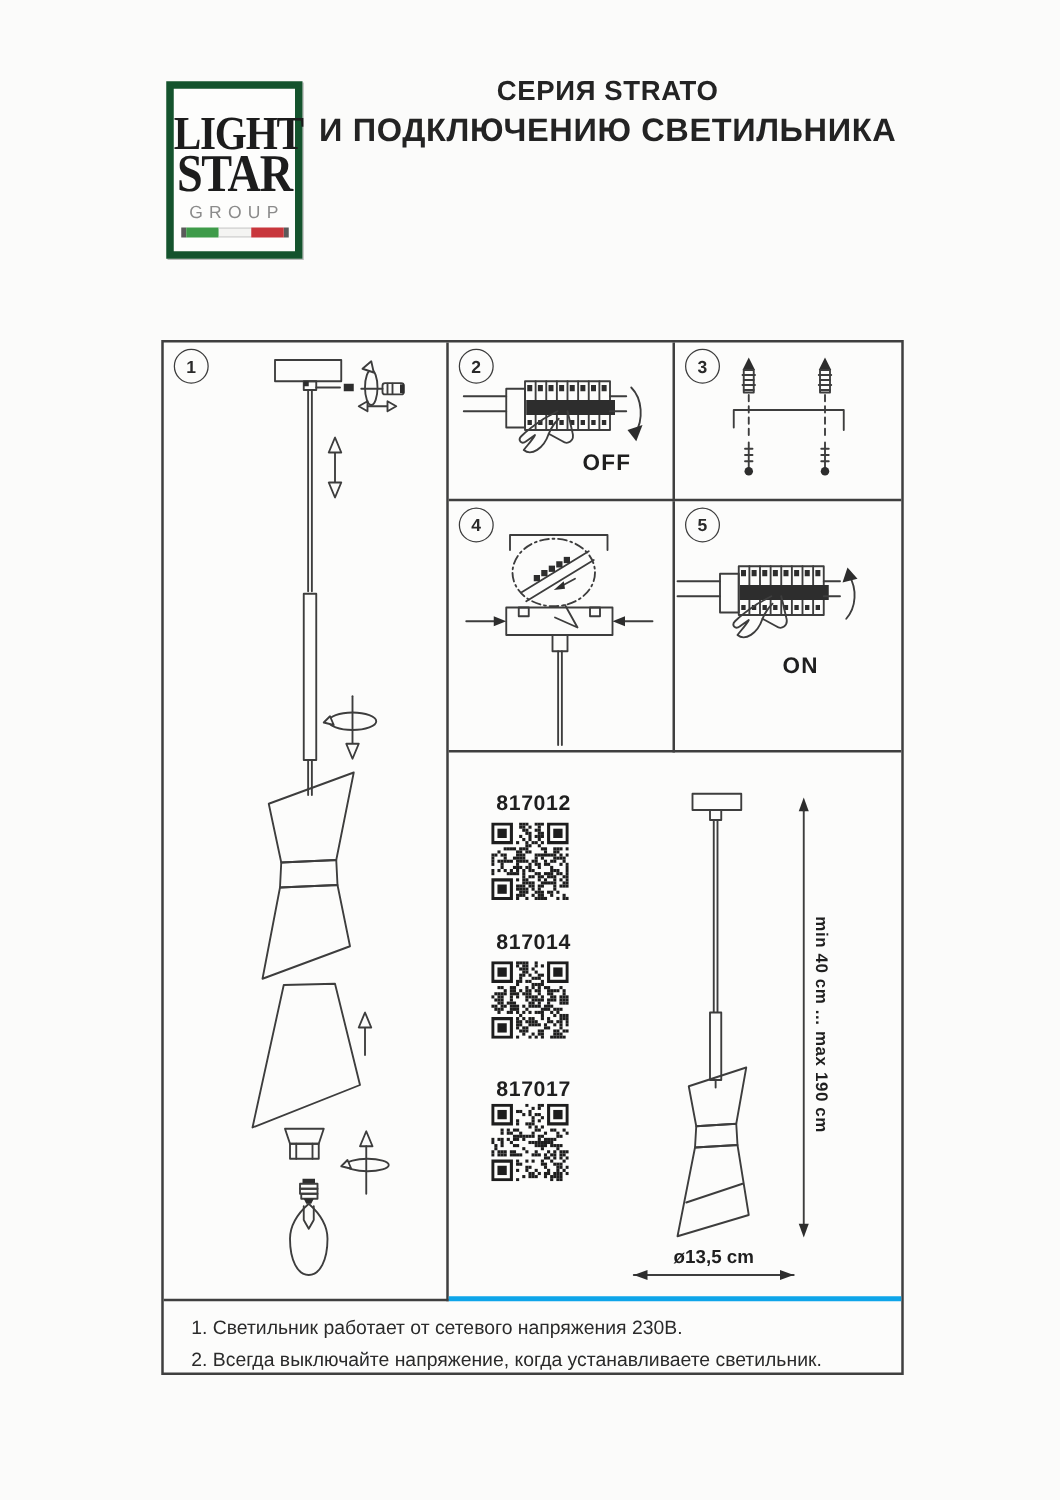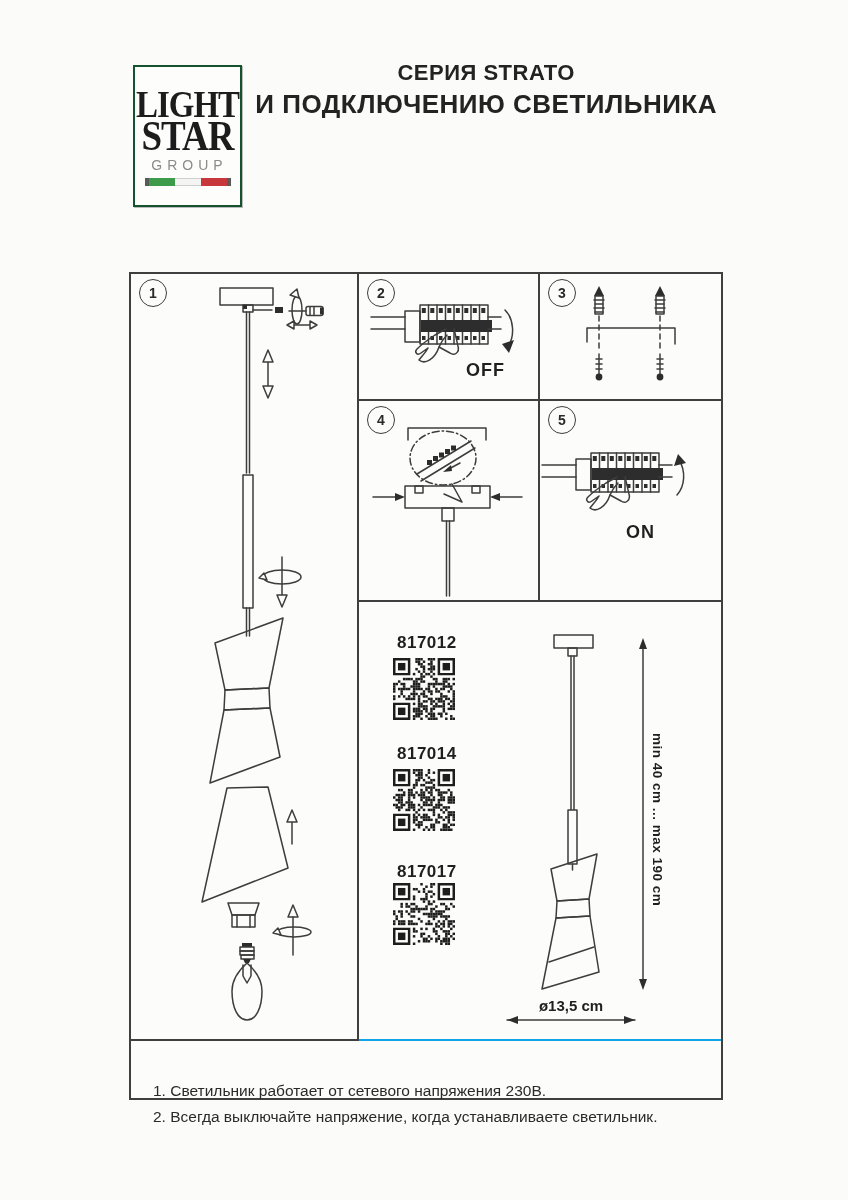--- a/index.html
+++ b/index.html
@@ -1,41 +1,41 @@
 <!DOCTYPE html>
 <html><head>
 <meta charset="utf-8">
 <style>
   html,body{margin:0;padding:0;}
   body{width:848px;height:1200px;background:#fbfbfa;font-family:"Liberation Sans",sans-serif;color:#262626;position:relative;overflow:hidden;}
   .abs{position:absolute;}
   
-  .logo-box{left:133px;top:65px;width:109px;height:142px;border:2px solid #14532d;background:#fdfdfc;box-sizing:border-box;text-align:center;box-shadow:1px 1px 0 #bbb;}
+  .logo-box{left:133px;top:65px;width:109px;height:142px;border:6px solid #14532d;background:#fdfdfc;box-sizing:border-box;text-align:center;box-shadow:1px 1px 0 #bbb;}
   .logo-light{font-family:"Liberation Serif",serif;font-weight:bold;font-size:33px;letter-spacing:-1px;line-height:30px;margin-top:22px;color:#1c1c1c;transform:scaleY(1.15);}
   .logo-star{font-family:"Liberation Serif",serif;font-weight:bold;font-size:37px;letter-spacing:-1px;line-height:34px;color:#1c1c1c;transform:scaleY(1.15);}
   .logo-group{font-size:14px;letter-spacing:5px;color:#8b8b8b;margin-top:4px;margin-left:4px;}
   .logo-flag{width:86px;height:8px;margin:5px auto 0;display:flex;border-left:4px solid #5a5a5a;border-right:4px solid #5a5a5a;box-sizing:border-box;}
   .logo-flag span{flex:1;height:100%;}
   .flag-white{border-top:1px solid #cfcfcf;border-bottom:1px solid #cfcfcf;box-sizing:border-box;}
   
   .hdr{right:131px;top:58px;text-align:center;color:#232323;}
   .hdr-series{font-size:22px;font-weight:bold;letter-spacing:.5px;line-height:30px;}
   .hdr-articles{font-size:22px;font-weight:bold;letter-spacing:.5px;line-height:30px;}
   .hdr-title1{font-size:26px;font-weight:bold;letter-spacing:1.5px;line-height:33px;margin-top:26px;}
   .hdr-title2{font-size:26px;font-weight:bold;letter-spacing:.5px;line-height:33px;}
   
   .frame{left:129px;top:272px;width:594px;height:828px;border:2px solid #3f3f3f;box-sizing:border-box;background:#fcfcfb;}
   .panel{position:absolute;box-sizing:border-box;}
   .p1{left:0;top:0;width:228px;height:767px;border-right:2px solid #3f3f3f;border-bottom:2px solid #3f3f3f;}
   .p2{left:228px;top:0;width:181px;height:127px;border-right:2px solid #3f3f3f;border-bottom:2px solid #3f3f3f;}
   .p3{left:409px;top:0;width:181px;height:127px;border-bottom:2px solid #3f3f3f;}
   .p4{left:228px;top:127px;width:181px;height:201px;border-right:2px solid #3f3f3f;border-bottom:2px solid #3f3f3f;}
   .p5{left:409px;top:127px;width:181px;height:201px;border-bottom:2px solid #3f3f3f;}
-  .pqr{left:228px;top:328px;width:362px;height:439px;border-bottom:2px solid #0ea5e9;}
-  .pfoot{left:0;top:767px;width:590px;height:57px;padding:9px 0 0 22px;font-size:15.5px;line-height:26px;color:#2a2a2a;margin-top:28px;}
+  .pqr{left:228px;top:328px;width:362px;height:439px;border-bottom:4px solid #0ea5e9;}
+  .pfoot{left:0;top:767px;width:590px;height:57px;padding:9px 0 0 22px;font-size:15.5px;line-height:26px;color:#2a2a2a;}
   .step-badge{position:absolute;left:8px;top:5px;width:26px;height:26px;border:1.7px solid #3d3d3d;border-radius:50%;font-size:14px;font-weight:bold;display:flex;align-items:center;justify-content:center;color:#2a2a2a;background:transparent;}
   svg.draw{position:absolute;left:0;top:0;}
   svg.draw *{vector-effect:non-scaling-stroke;}
   .sk{fill:none;stroke:#3d3d3d;stroke-width:1.5;stroke-linecap:round;stroke-linejoin:round;}
   .skf{fill:#2d2d2d;stroke:none;}
   .skw{fill:#fcfcfb;stroke:#3d3d3d;stroke-width:1.5;stroke-linejoin:round;}
   .switch-label{position:absolute;font-size:18px;font-weight:bold;letter-spacing:1px;color:#1f1f1f;}
   
   .qr-label{position:absolute;left:38px;font-size:17px;font-weight:bold;letter-spacing:.5px;color:#1f1f1f;}
   .qr-svg{position:absolute;left:34px;}

